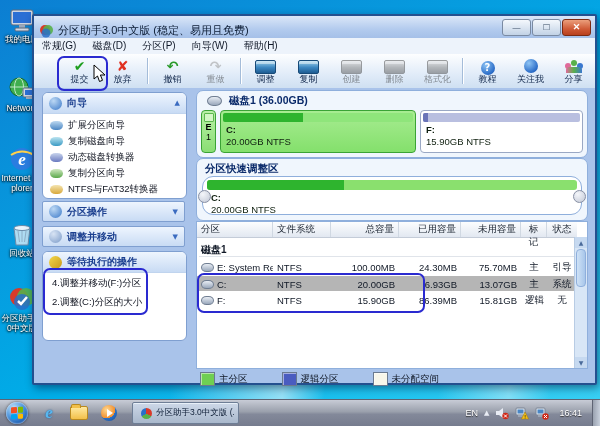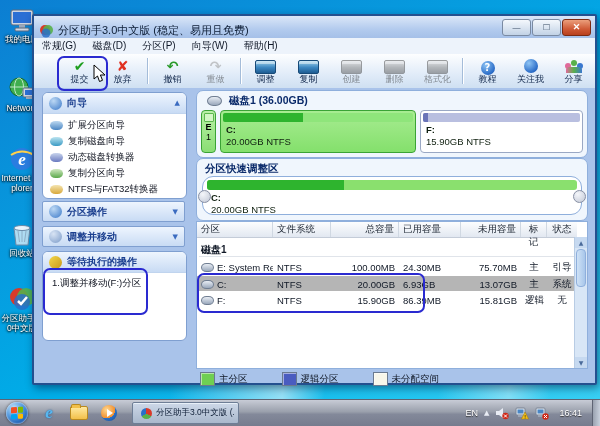--- a/index.html
+++ b/index.html
@@ -102,21 +102,21 @@
   .slider .pn{position:absolute;left:8px;top:15px;font-size:9.5px;font-weight:bold;color:#102010;}
   .slider .ps{position:absolute;left:8px;top:27px;font-size:9.5px;color:#102010;}
   .handle{position:absolute;width:11px;height:11px;border-radius:50%;top:50%;margin-top:-6px;
           background:radial-gradient(circle at 35% 30%,#f4f6fa,#c2c8d6);border:1px solid #8890a4;cursor:ew-resize;}
   
   .tbl{position:absolute;left:4px;right:3px;background:#fff;border:1px solid #8fafdc;overflow:hidden;}
   .thead{position:absolute;left:0;top:0;height:15px;display:flex;width:380px;
          background:linear-gradient(#fcfdfe,#e2e8f1);border-bottom:1px solid #c4ccd8;}
   .th{font-size:9.5px;color:#1a2330;border-right:1px solid #d0d8e2;box-sizing:border-box;padding:1px 4px 0 4px;}
   .td{font-size:9.5px;color:#101826;box-sizing:border-box;padding:1px 4px 0 4px;white-space:nowrap;overflow:hidden;}
-  .c0{width:76px;} .c1{width:58px;} .c2{width:68px;text-align:right;} .c3{width:62px;}
+  .c0{width:76px;} .c1{width:58px;} .c2{width:68px;text-align:right;} .c3{width:62px;text-align:right;}
   .c4{width:60px;text-align:right;} .c5{width:26px;text-align:center;} .c6{width:30px;text-align:center;border-right:none;}
   .trow{position:absolute;left:0;width:380px;height:15px;display:flex;align-items:center;cursor:pointer;}
   .trow.sel{background:#b5b5b5;}
   .tgroup{position:absolute;left:4px;font-size:10px;font-weight:bold;color:#101826;}
   .rowico{display:inline-block;width:11px;height:7px;border-radius:50%/60%;
           background:linear-gradient(#e8edf4,#9aa8bc);border:1px solid #707e92;margin-right:3px;vertical-align:middle;}
   .vscroll{position:absolute;right:0;top:15px;bottom:0;width:12px;background:#d8e6f6;border-left:1px solid #b8cce4;}
   .vscroll .thumb{position:absolute;left:1px;right:1px;top:12px;height:36px;background:linear-gradient(90deg,#cfe2f6,#a8c6ea);border:1px solid #8fafdc;border-radius:4px;}
   .vscroll .ar{position:absolute;left:0;right:0;height:11px;background:#c6d9f0;font-size:6px;text-align:center;line-height:11px;color:#4a6a9a;font-family:"DejaVu Sans",sans-serif;}
   .vscroll .ar.up{top:0;} .vscroll .ar.dn{bottom:0;}
@@ -339,21 +339,22 @@
         <span class="hico" style="background:radial-gradient(circle at 35% 30%,#d8e4f4,#7a9ac8)"></span>
         <span class="htxt">调整并移动</span>
         <span class="chev">▼</span>
       </div>
 
       <div class="spanel" style="top:163px;height:88px;">
         <div class="shead">
           <span class="hico" style="background:linear-gradient(135deg,#f4d84a,#c8981a)"></span>
           <span class="htxt">等待执行的操作</span>
         </div>
-        <div class="pitem">1.调整并移动(F:)分区</div>
+        <div class="pitem">4.调整并移动(F:)分区</div>
+        <div class="pitem">2.调整(C:)分区的大小</div>
       </div>
 
       <div class="anno" style="left: 9px; top: 180px; width: 101px; height: 43px; border-color: rgb(42, 42, 208);"></div>
     </div>
 
     <div class="main">
 
       <div class="mpanel" style="top:2px;height:66px;">
         <div class="mtitle">
           <span class="rowico" style="width:13px;height:8px;"></span>

